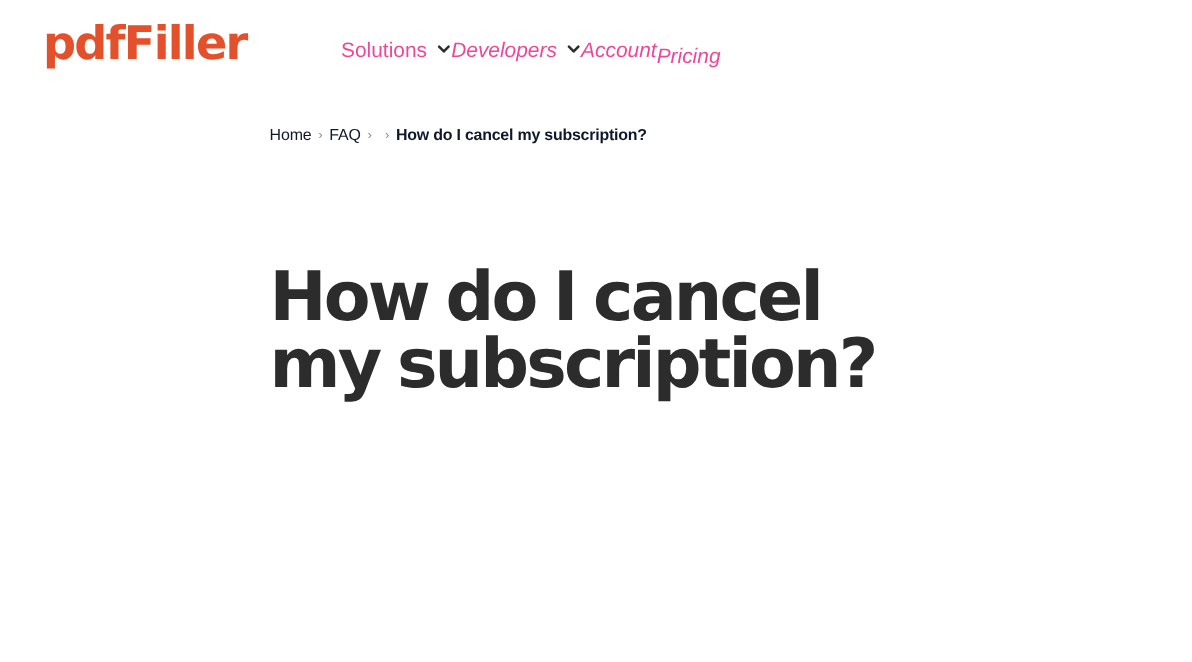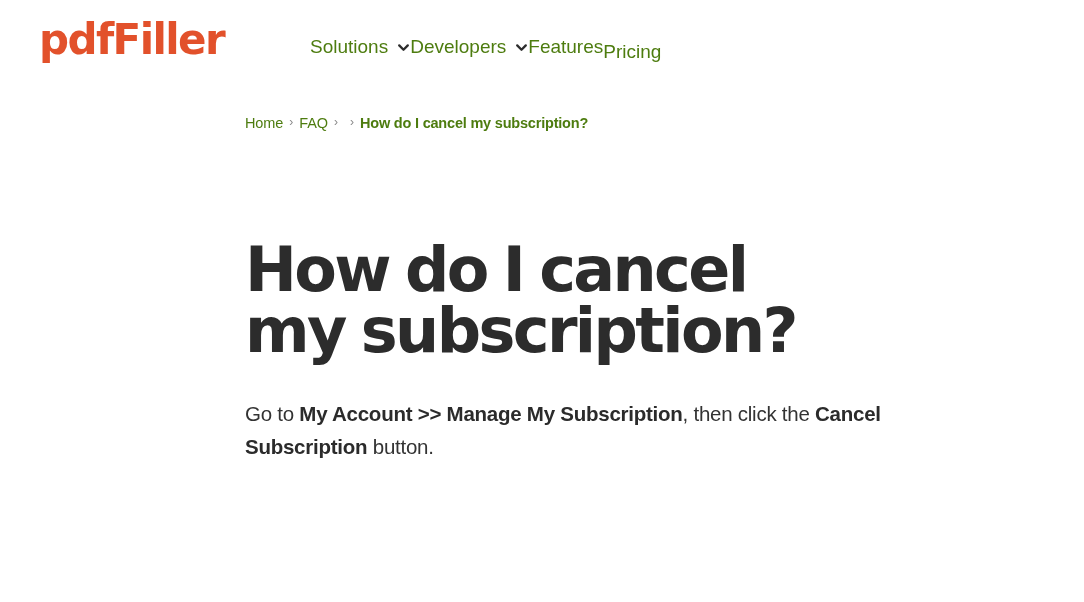--- a/index.html
+++ b/index.html
@@ -52,32 +52,31 @@
     position: absolute;
     left: 300px;
     top: 28px;
     display: flex;
     align-items: center;
     gap: 0px;
   }
 
   .nav-item {
     display: inline-flex;
-    align-items: center;
     gap: 9px;
-    color: #4d7c0f;
+    color: #ec4899;
     font-family: "Liberation Sans", sans-serif;
     font-size: 19px;
     font-weight: 400;
     line-height: 1;
     white-space: nowrap;
     cursor: pointer;
     padding: 3px 0;
   }
-  .nav-item + .nav-item { margin-left: 0; }
+  .nav-item + .nav-item { margin-left: 0; font-style: italic; }
 
   .nav-solutions   { margin-left: 10px; }
   .nav-developers  { margin-left: 64px; }
   .nav-features    { margin-left: 52px; }
   .nav-pricing     { margin-left: 45px; margin-top: 11px; }
 
   .chevron-down {
     display: inline-block;
     width: 13px;
     height: 13px;
@@ -93,21 +92,21 @@
     top: 114px;
     display: flex;
     align-items: center;
     font-family: "Liberation Sans", sans-serif;
     font-size: 14.5px;
     line-height: 1.3;
     color: #2d2d2d;
     white-space: nowrap;
   }
   .crumb {
-    color: #4d7c0f;
+    color: #0f172a;
     font-weight: 400;
     cursor: pointer;
     letter-spacing: -0.1px;
   }
   .crumb.current {
     font-weight: 700;
     cursor: default;
     letter-spacing: -0.2px;
   }
   .crumb-sep {
@@ -176,21 +175,21 @@
       <div class="nav-item nav-developers">
         <span>Developers</span>
         <span class="chevron-down">
           <svg width="13" height="13" viewBox="0 0 13 13" aria-hidden="true">
             <path d="M2.2 4.4 L6.5 8.8 L10.8 4.4" fill="none" stroke="#2d2d2d" stroke-width="2.3" stroke-linecap="round" stroke-linejoin="round"></path>
           </svg>
         </span>
       </div>
 
       <div class="nav-item nav-features">
-        <span>Features</span>
+        <span>Account</span>
       </div>
 
       <div class="nav-item nav-pricing">
         <span>Pricing</span>
       </div>
 
     </nav>
   </header>
 
   <nav class="breadcrumb">
@@ -199,19 +198,16 @@
     <span class="crumb">FAQ</span>
     <span class="crumb-sep">›</span>
     <span class="crumb-sep">›</span>
     <span class="crumb current">How do I cancel my subscription?</span>
   </nav>
 
   <main class="content">
 
     <h1 class="page-title">How do I cancel my subscription?</h1>
 
-    <p class="answer-text">
-      <span>Go to </span><b>My Account &gt;&gt; Manage My Subscription</b><span>, then click the </span><b>Cancel Subscription</b><span> button.</span>
-    </p>
 
   </main>
 
 </div>
 
 </body></html>

